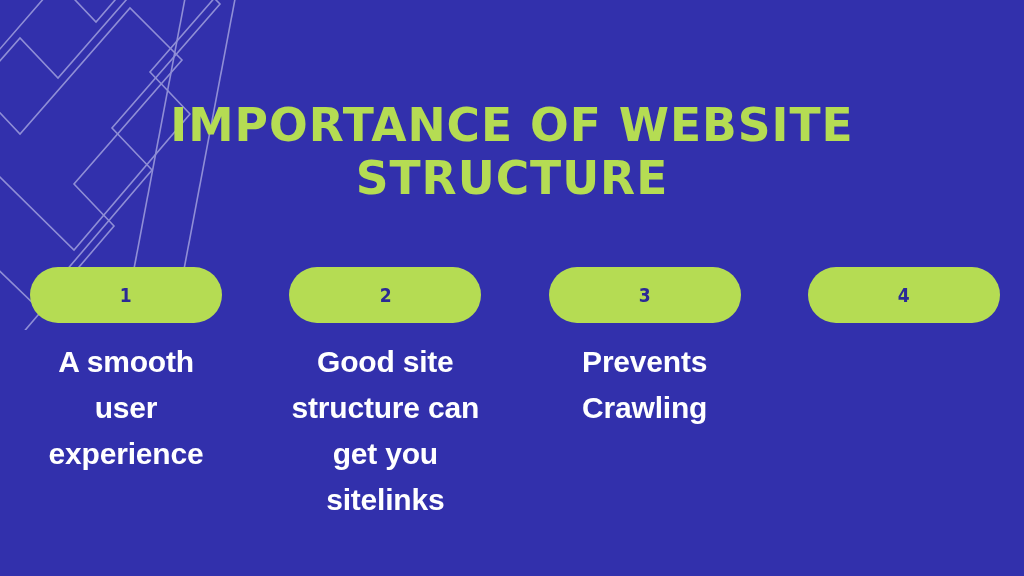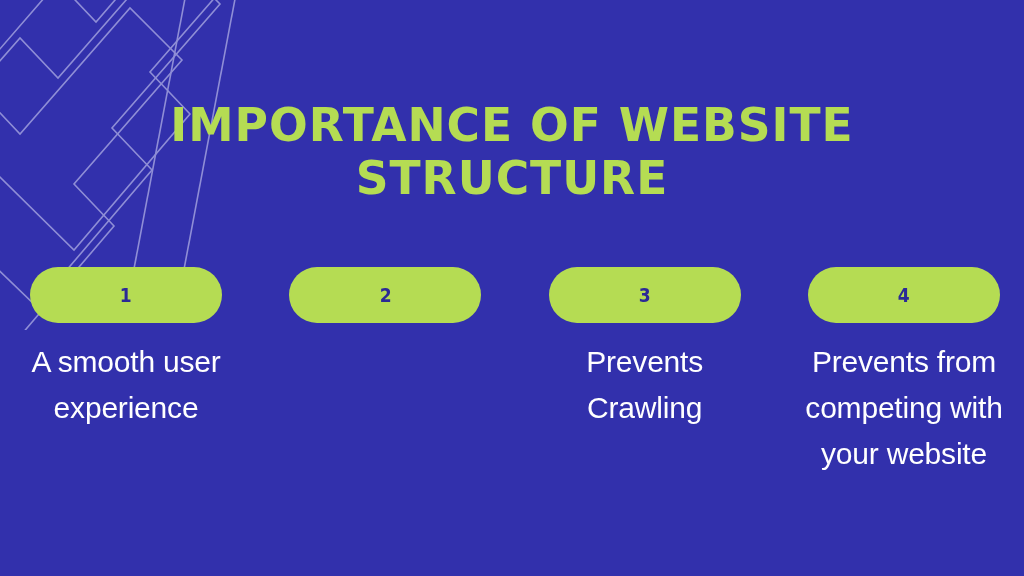--- a/index.html
+++ b/index.html
@@ -85,21 +85,21 @@
     font-size: 19px;
     line-height: 19px;
     transform: scaleX(0.9);
   }
   .col-text {
     margin-top: 16px;
     width: 200px;
     text-align: center;
     color: #ffffff;
     font-family: "Liberation Sans", sans-serif;
-    font-weight: 400;
+    font-weight: 700;
     font-size: 30px;
     line-height: 46px;
     letter-spacing: -0.2px;
   }
 </style>
 </head>
 <body>
 
 <div id="slide">
 
@@ -124,30 +124,30 @@
       <div class="pill">
         <span class="pill-number">1</span>
       </div>
       <div class="col-text">A smooth user experience</div>
     </div>
 
     <div class="column">
       <div class="pill">
         <span class="pill-number">2</span>
       </div>
+      <div class="col-text">Good site structure can get you sitelinks</div>
     </div>
 
     <div class="column">
       <div class="pill">
         <span class="pill-number">3</span>
       </div>
       <div class="col-text">Prevents Crawling</div>
     </div>
 
     <div class="column">
       <div class="pill">
         <span class="pill-number">4</span>
       </div>
-      <div class="col-text">Prevents from competing with your website</div>
     </div>
 
   </div>
 </div>
 
 </body></html>

